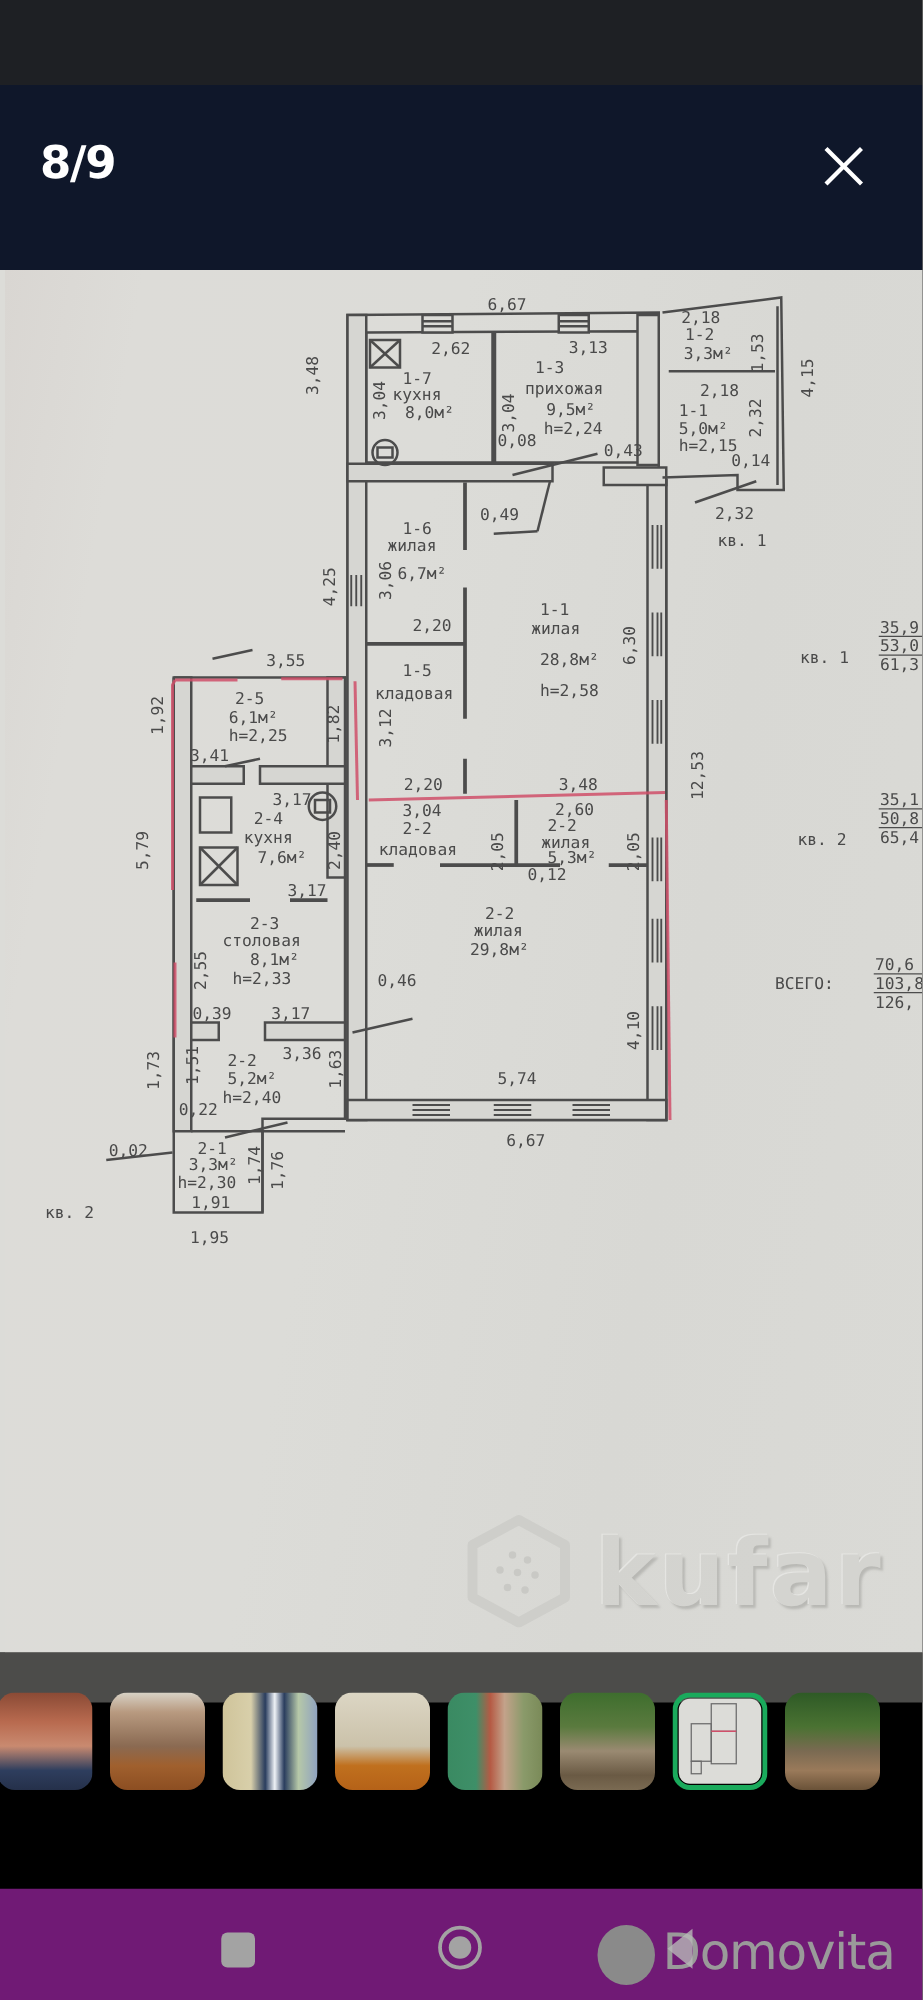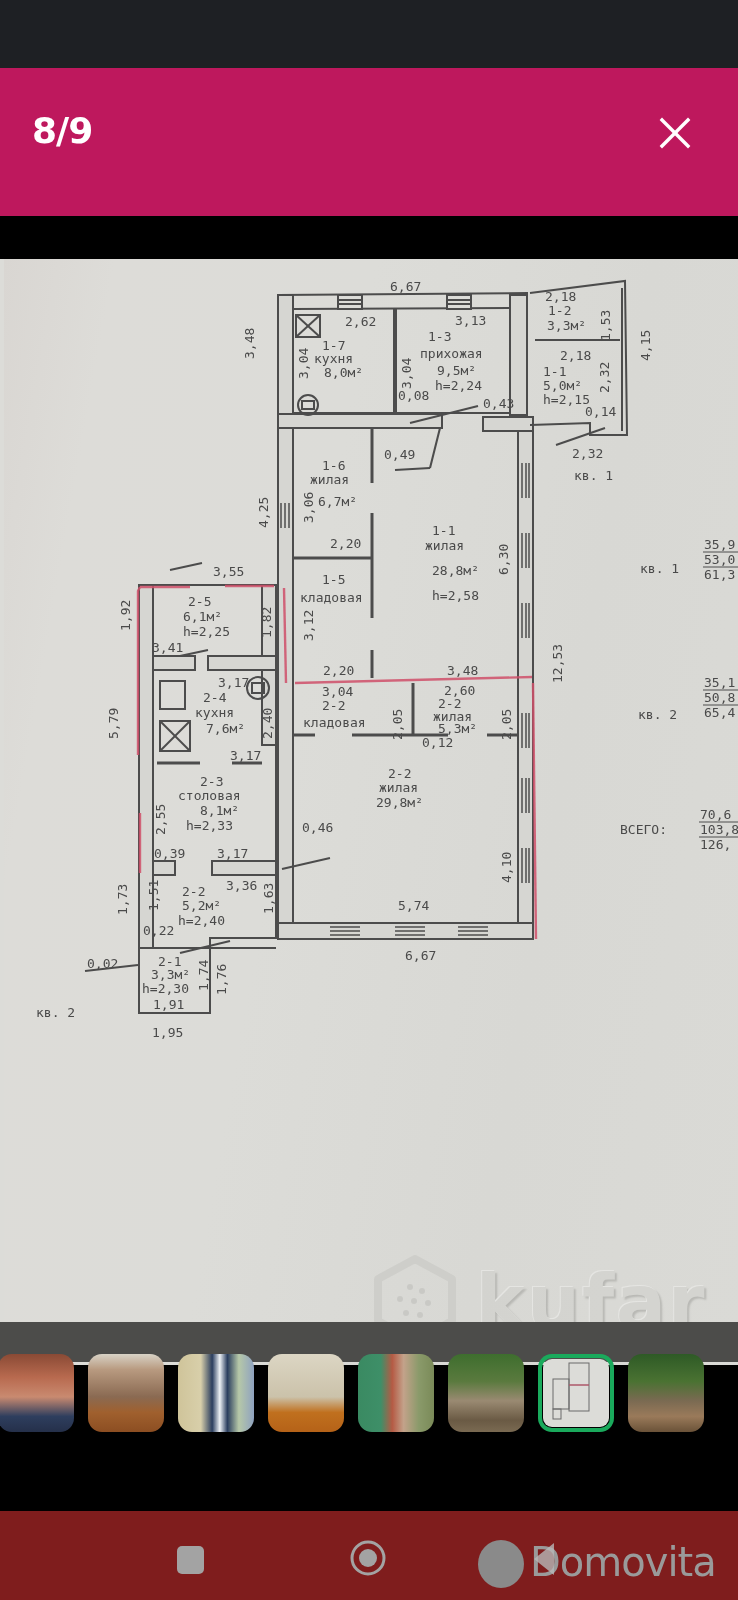--- a/index.html
+++ b/index.html
@@ -1,36 +1,36 @@
 <!DOCTYPE html>
 <html><head>
 <meta charset="utf-8">
 <style>
   html,body{margin:0;padding:0;}
   body{width:738px;height:1600px;background:#000;position:relative;overflow:hidden;font-family:"DejaVu Sans",sans-serif;}
   .statusbar{position:absolute;left:0;top:0;width:738px;height:68px;background:#1e2024;}
-  .header{position:absolute;left:0;top:68px;width:738px;height:148px;background:#be185d;}
+  .header{position:absolute;left:0;top:68px;width:738px;height:148px;background:#0f172a;}
   .counter{position:absolute;left:32px;top:42px;color:#fff;font-family:"DejaVu Sans",sans-serif;font-weight:bold;font-size:36px;letter-spacing:-1px;}
   .close{position:absolute;left:654px;top:44px;width:42px;height:42px;cursor:pointer;}
   .close svg{display:block;}
-  .viewer{position:absolute;left:0;top:216px;width:738px;height:1106px;background:#dcdcd8;overflow:hidden;margin-top:43px;}
+  .viewer{position:absolute;left:0;top:216px;width:738px;height:1106px;background:#dcdcd8;overflow:hidden;}
   .paper{position:absolute;left:4px;top:0;width:734px;height:1106px;
     background:linear-gradient(100deg,#d9d6d2 0%,#dddcd8 12%,#dcdcd8 40%,#d8d8d4 70%,#dadad6 100%);}
   .plan{position:absolute;left:0;top:0;}
   .plan text{font-family:"DejaVu Sans Mono",monospace;fill:#4a4a4a;}
   .watermark{position:absolute;left:360px;top:1000px;width:340px;height:90px;opacity:.55;text-align:center;}
   .wm-text{position:absolute;left:112px;top:0;font-family:"DejaVu Sans",sans-serif;font-size:74px;font-weight:bold;color:#d0d0cc;
     text-shadow:-1px -1px 0 #f0f0ee,2px 2px 2px #9e9e9a;letter-spacing:2px;}
   .band{position:absolute;left:0;top:1322px;width:738px;height:40px;background:#4c4c4a;}
   .thumbs{position:absolute;left:0;top:1354px;width:738px;height:80px;}
   .thumb{position:absolute;top:0;width:76px;height:78px;border-radius:14px;overflow:hidden;cursor:pointer;}
   .thumb.active{box-shadow:0 0 0 4px #1aaa5c inset;}
   .thumb .inner{position:absolute;inset:0;}
   .thumb.active .inner{inset:5px;border-radius:9px;overflow:hidden;}
-  .navbar{position:absolute;left:0;top:1511px;width:738px;height:89px;background:#7f1d1d;text-decoration:underline;}
+  .navbar{position:absolute;left:0;top:1511px;width:738px;height:89px;background:#701a75;text-decoration:underline;}
   .nav-recent{position:absolute;left:177px;top:35px;width:27px;height:28px;border-radius:5px;background:#a3a3a3;cursor:pointer;}
   .nav-home{position:absolute;left:349px;top:28px;width:38px;height:38px;cursor:pointer;}
   .nav-back{position:absolute;left:478px;top:28px;width:50px;height:50px;cursor:pointer;}
   .brand{position:absolute;left:478px;top:20px;height:64px;width:260px;}
   .brand-circle{position:absolute;left:0;top:9px;width:46px;height:48px;border-radius:50%;background:#8a8a8a;}
   .brand-text{position:absolute;left:52px;top:8px;font-family:"DejaVu Sans",sans-serif;font-size:40px;color:#9a9a9a;letter-spacing:-1px;}
 </style>
 </head>
 <body>
 

